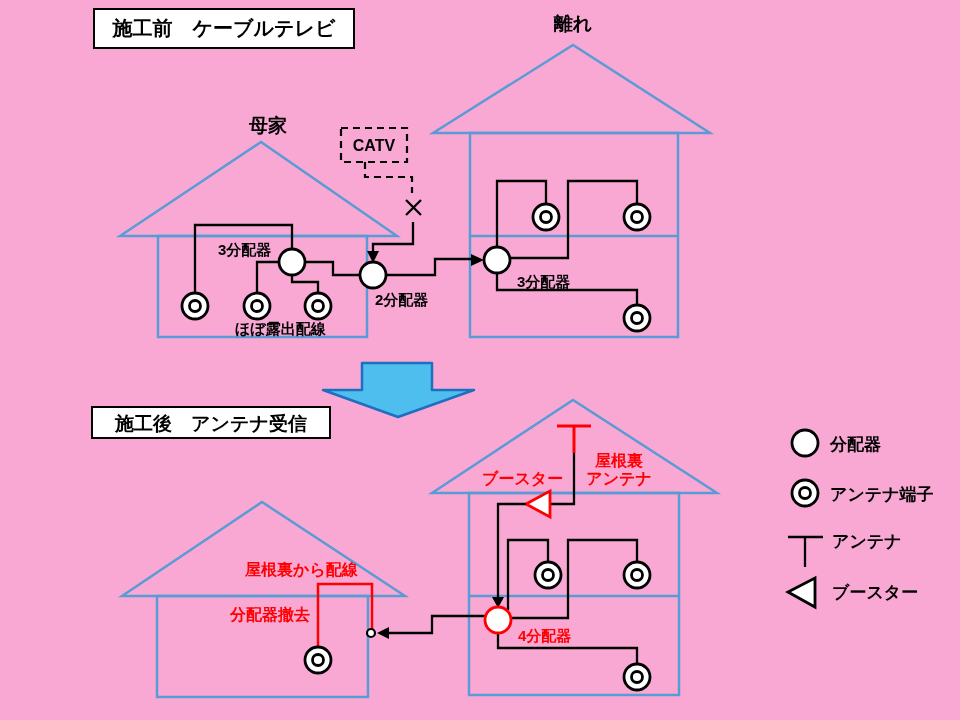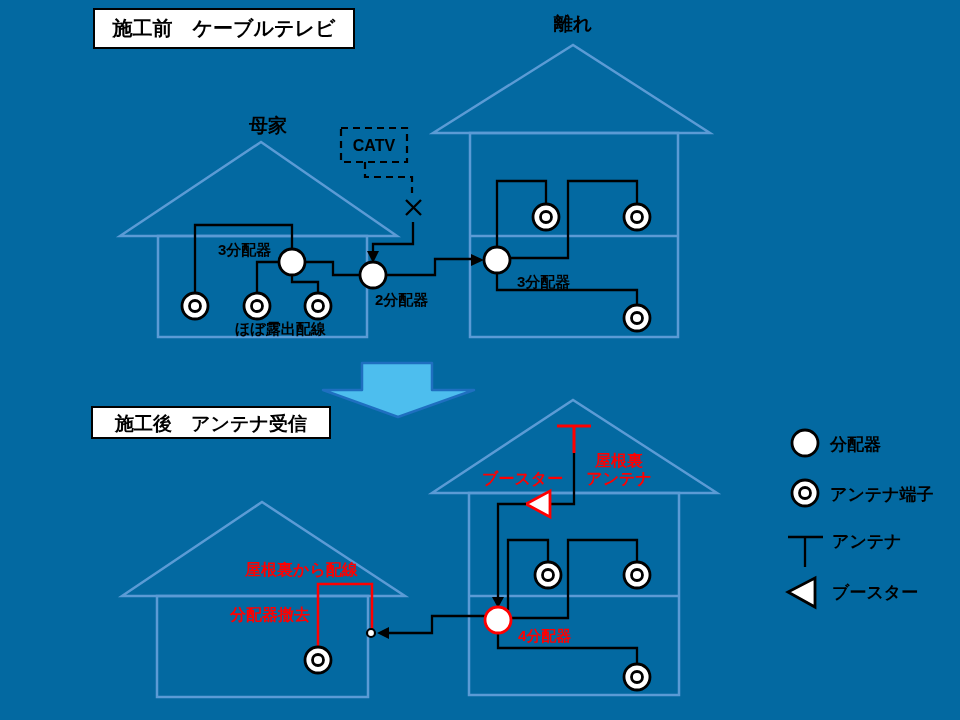--- a/index.html
+++ b/index.html
@@ -1,16 +1,16 @@
 <!DOCTYPE html>
 <html style="--house: #5B9BD5; --wire: #000000; --accent: #FF0000; --arrow-fill: #4DBEEE; --arrow-stroke: #1F6FC0;"><head>
 <meta charset="utf-8">
 <style>
   html,body{margin:0;padding:0;background:#fff;}
-  #stage{position:relative;width:960px;height:720px;background:#0369a1;overflow:hidden;
+  #stage{position:relative;width:960px;height:720px;background:#f9a8d4;overflow:hidden;
          font-family:"Liberation Sans","DejaVu Sans",sans-serif;}
   svg{display:block;}
   .blue{stroke:var(--house,#5B9BD5);stroke-width:2.5;fill:none;}
   .wire{stroke:var(--wire,#000);stroke-width:2.3;fill:none;}
   .redwire{stroke:var(--accent,#FF0000);stroke-width:2.5;fill:none;}
   .redwire3{stroke:var(--accent,#FF0000);stroke-width:3;fill:none;}
   .dash{stroke:var(--wire,#000);stroke-width:2.2;fill:none;stroke-dasharray:7 5;}
   .node{stroke:var(--wire,#000);stroke-width:2.8;fill:#fff;}
   .rednode{stroke:var(--accent,#FF0000);stroke-width:2.8;fill:#fff;}
   .ah{fill:var(--wire,#000);stroke:none;}

